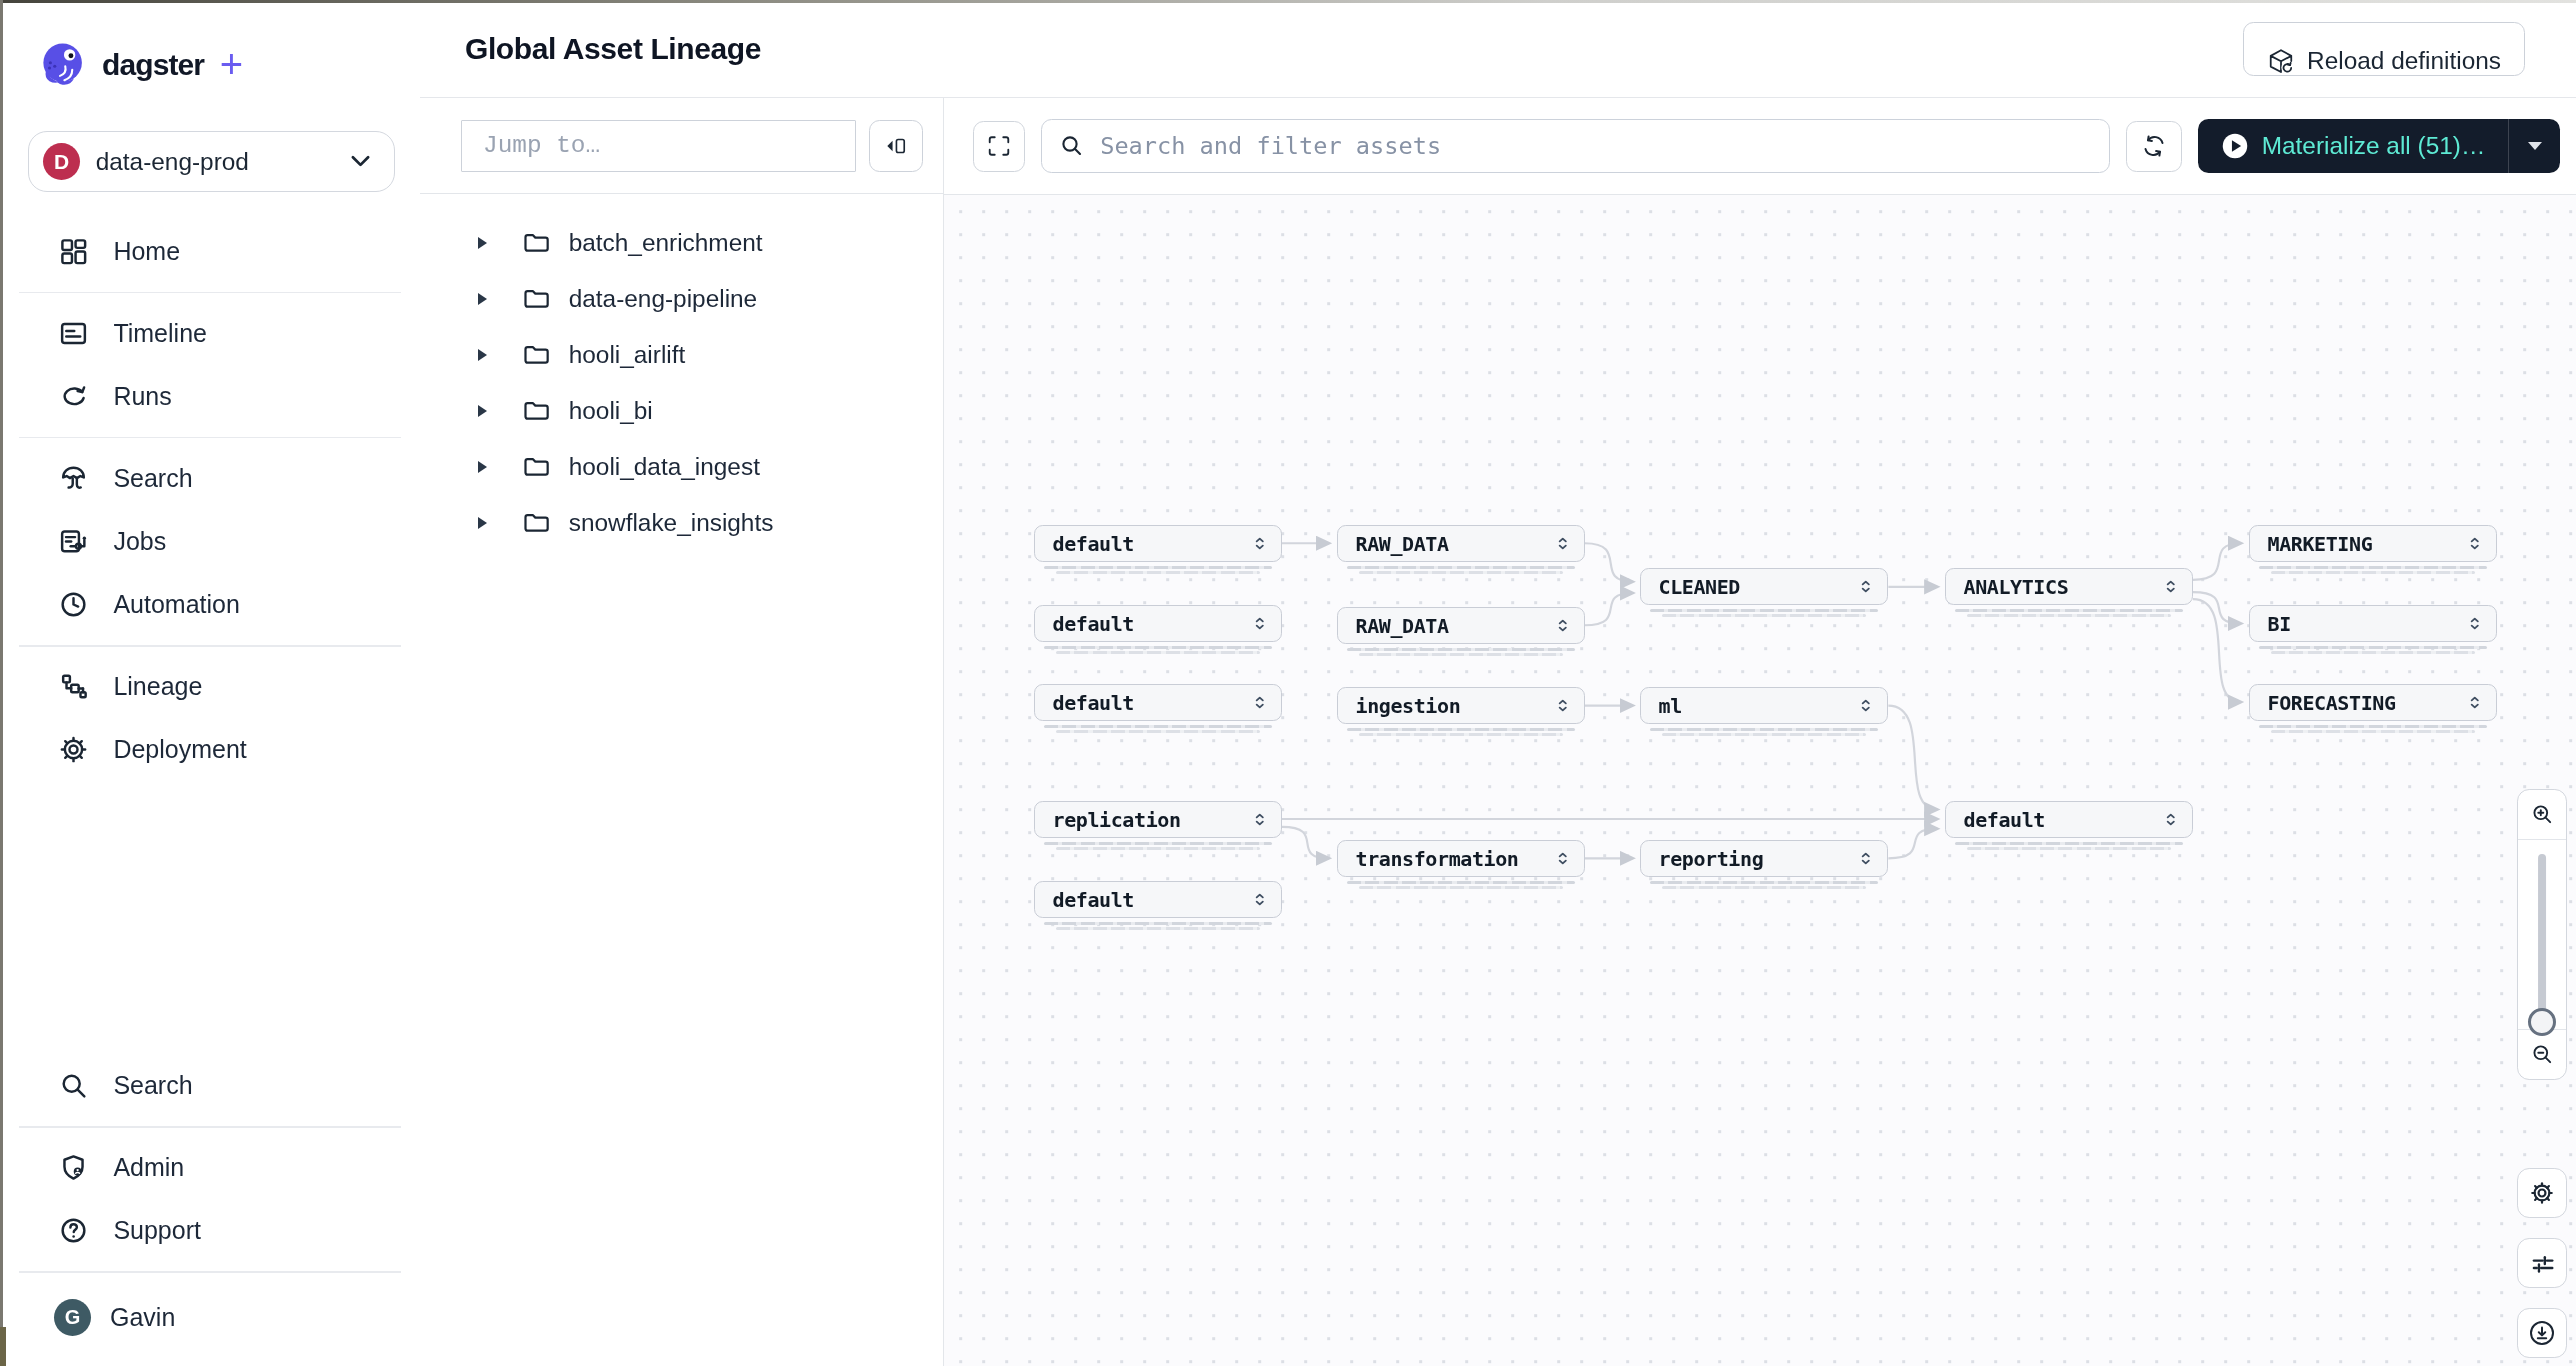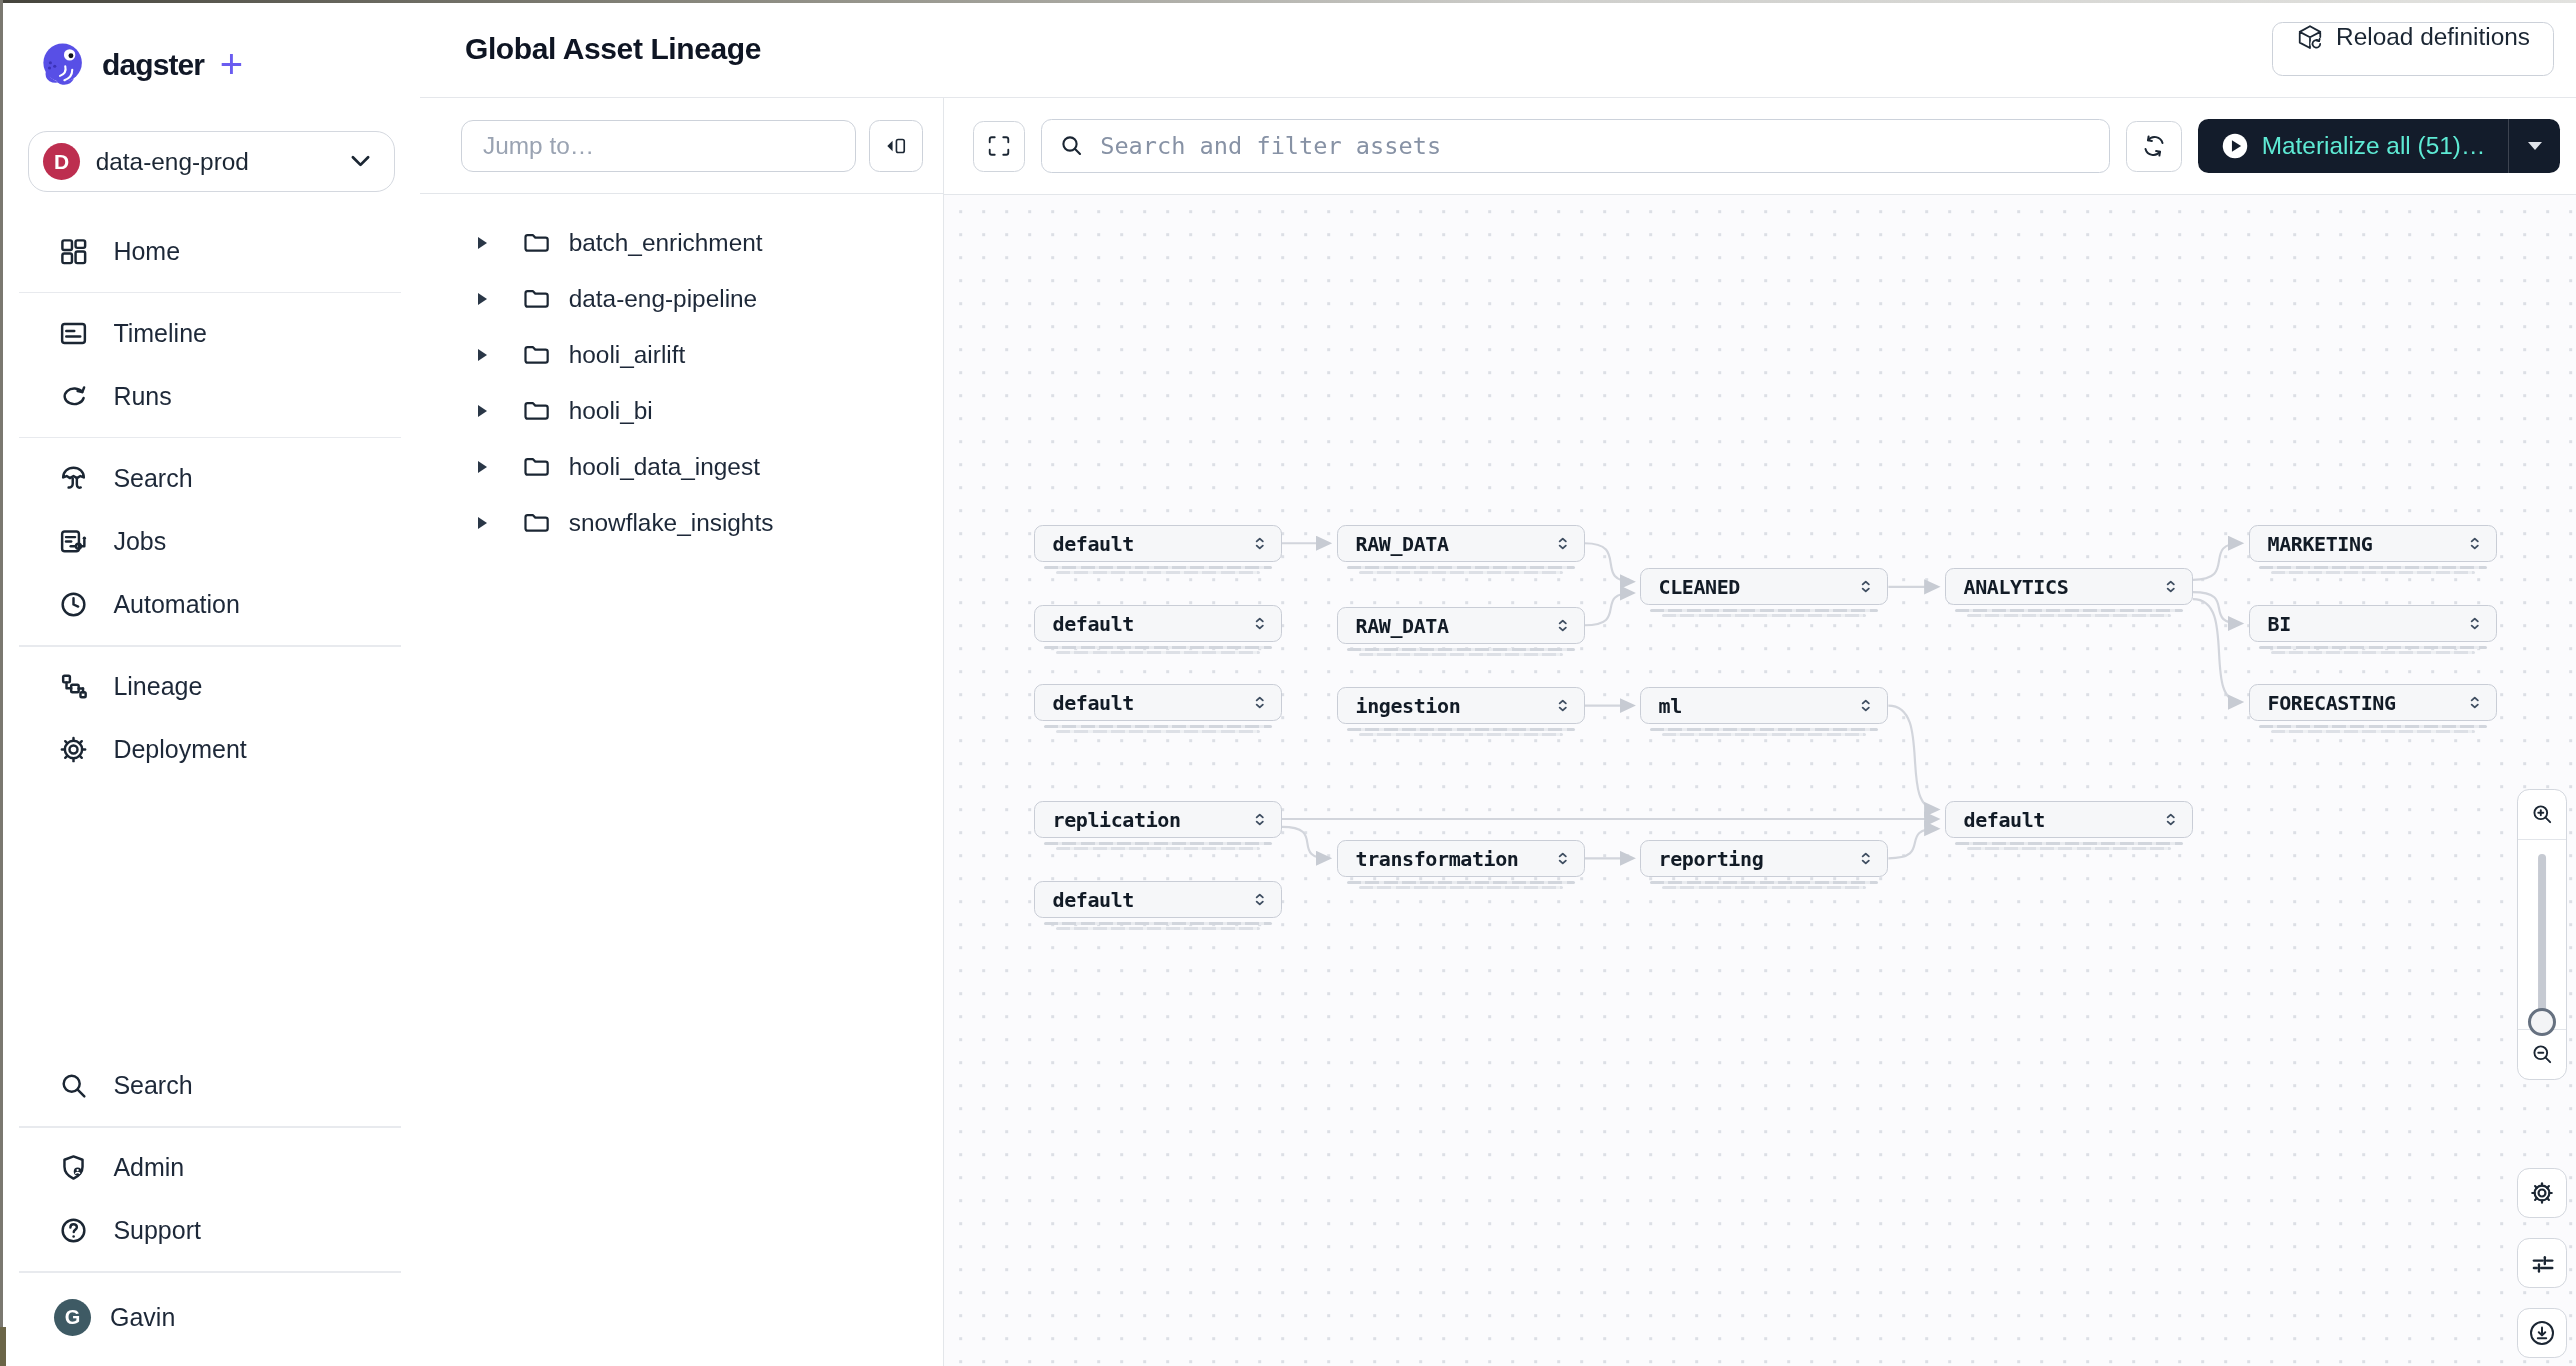--- a/index.html
+++ b/index.html
@@ -35,30 +35,30 @@
   .user-row { display:flex; align-items:center; gap:19px; padding:17.5px 0 31px 54px; }
   .user-avatar { width:37px; height:37px; border-radius:50%; background:#3e5a64; color:#fff;
     display:flex; align-items:center; justify-content:center; font-size:20px; font-weight:700; }
   .user-name { font-size:25px; font-weight:500; }
 
   
   .main { flex:1; display:flex; flex-direction:column; min-width:0; }
   .page-header { height:98px; min-height:98px; border-bottom:1.7px solid #e5e7eb; display:flex; align-items:center; background:#fff; }
   .page-title { margin-left:45px; font-size:30px; font-weight:700; color:#0e1523; letter-spacing:-0.4px; }
   .header-spacer { flex:1; }
-  .reload-btn { margin-right:22px; height:54px; border:1.7px solid #ccd1d9; border-radius:10.5px; background:#fff;
-    display:flex; align-items:flex-start; gap:12.2px; padding:0 23px; font-size:24.4px; font-weight:500; color:#1b2633; cursor:pointer;}
+  .reload-btn { margin-right:51px; height:54px; border:1.7px solid #ccd1d9; border-radius:10.5px; background:#fff;
+    display:flex; align-items:flex-end; gap:12.2px; padding:0 23px; font-size:24.4px; font-weight:500; color:#1b2633; cursor:pointer;}
 
   .body-row { flex:1; display:flex; min-height:0; }
 
   
   .explorer { width:524px; min-width:524px; border-right:1.7px solid #e3e6ea; display:flex; flex-direction:column; background:#fff; }
   .explorer-toolbar { height:96px; min-height:96px; border-bottom:1.7px solid #e3e6ea; display:flex; align-items:center; padding:0 20px 0 41px; gap:13px; }
-  .jump-input { flex:1; height:52px; border:1.7px solid #cdd2da; border-radius:12px; font-size:24.4px; padding:0 21px;
-    font-family:Liberation Sans, sans-serif; color:#1d2838; outline:none; }
+  .jump-input { flex:1; height:52px; border:1.7px solid #cdd2da; border-radius:1px; font-size:24.4px; padding:0 21px;
+    font-family:Liberation Mono, monospace; color:#1d2838; outline:none; }
   .jump-input::placeholder { color:#9aa3b2; }
   .collapse-btn { width:54px; height:52px; border:1.7px solid #cdd2da; border-radius:10.5px; background:#fff;
     display:flex; align-items:center; justify-content:center; cursor:pointer; color:#1b2633; }
   .tree { padding-top:21px; overflow:hidden; }
   .tree-row { height:56px; display:flex; align-items:center; padding-left:58px; gap:19px; cursor:pointer; }
   .tree-caret { width:0; height:0; border-left:9.6px solid #2a3747; border-top:6.1px solid transparent; border-bottom:6.1px solid transparent; }
   .tree-folder { width:28px; height:28px; color:#1b2633; margin-left:15.7px; }
   .tree-label { font-size:24.4px; color:#1d2838; }
 
   

